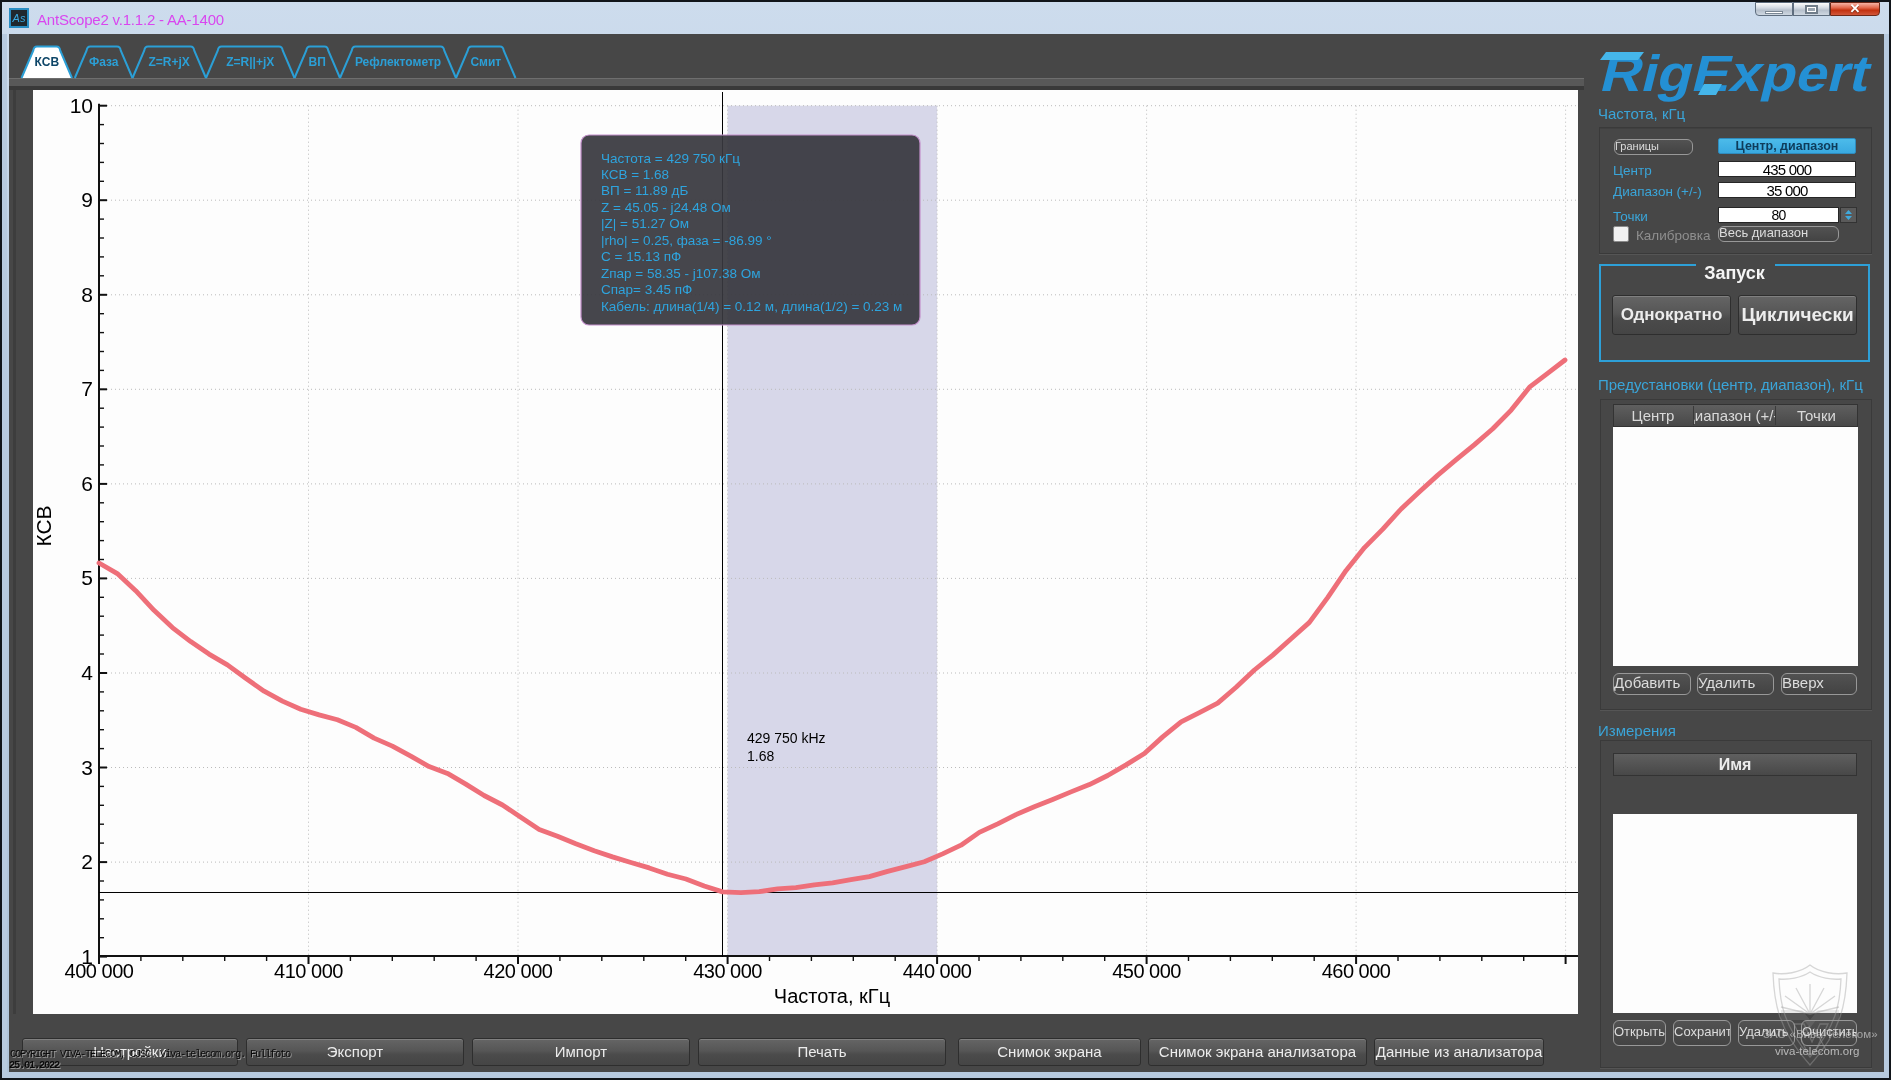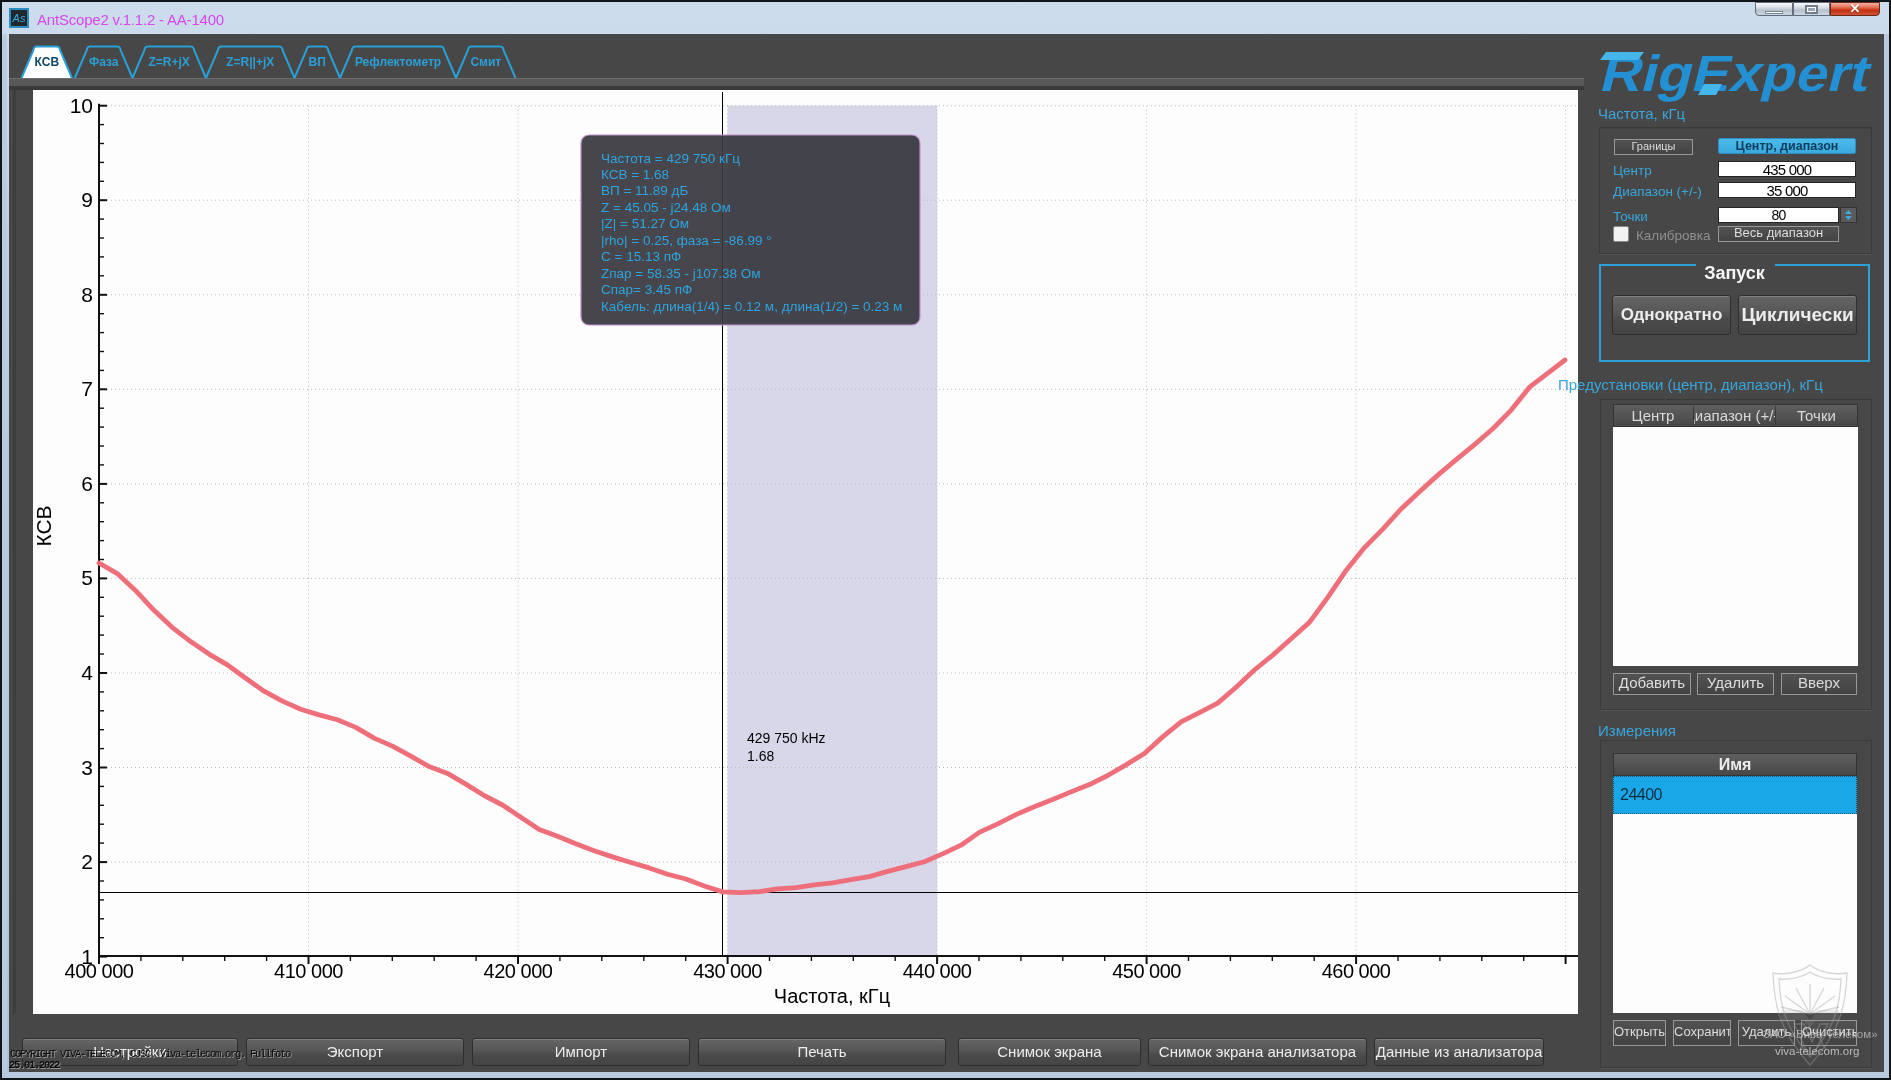--- a/index.html
+++ b/index.html
@@ -1,20 +1,20 @@
 <!DOCTYPE html>
 <html><head><meta charset="utf-8"><style>
 * {margin:0;padding:0;box-sizing:border-box}
 html,body {width:1891px;height:1080px;overflow:hidden;background:#20262e;font-family:"Liberation Sans",sans-serif}
 #win {position:absolute;left:0;top:0;width:1891px;height:1080px}
 .abs {position:absolute}
 .gbtn {position:absolute;border-radius:3px;color:#ececec;text-align:center;
  background:linear-gradient(#656565,#565656 45%,#4b4b4b 60%,#454545);border:1px solid #2e2e2e;
  box-shadow:inset 0 1px 0 #808080;font-weight:normal}
-.obtn {position:absolute;border-radius:0;color:#dcdcdc;text-align:center;
+.obtn {position:absolute;border-radius:6px;color:#dcdcdc;
  background:linear-gradient(#525252,#434343);border:1.5px solid #989898;white-space:nowrap;overflow:hidden}
 .blab {position:absolute;color:#3aa5d9;font-size:15px}
 .inp {position:absolute;background:#fff;border:1px solid #262626;color:#000;text-align:center;font-size:15px;letter-spacing:-0.8px}
 </style></head>
 <body>
 <div id="win">
 
  <div class="abs" style="left:0;top:0;width:1891px;height:1080px;background:#11151a"></div>
  <div class="abs" style="left:2px;top:2px;width:1887px;height:1076px;background:linear-gradient(#cddced,#b9cce1 35%,#aec3d9)"></div>
 
@@ -235,21 +235,21 @@
  <div class="abs" style="left:1613px;top:226px;width:16px;height:16px;background:#f2f2f2;border:1px solid #8a8a8a;border-radius:2px"></div>
  <div class="abs" style="left:1636px;top:228px;color:#8f8f8f;font-size:13.5px">Калибровка</div>
  <div class="obtn" style="left:1718px;top:226px;width:121px;height:16px;font-size:13px;line-height:12px">Весь диапазон</div>
 
  <div class="abs" style="left:1599px;top:264px;width:271px;height:98px;border:2px solid #2da0d8"></div>
  <div class="abs" style="left:1700px;top:264px;width:75px;height:4px;background:#474747"></div>
  <div class="abs" style="left:1599px;top:263px;width:271px;text-align:center;color:#f5f5f5;font-size:18px;font-weight:bold"><span style="background:#474747;padding:0 8px">Запуск</span></div>
  <div class="gbtn" style="left:1612px;top:295px;width:119px;height:40px;font-size:17px;font-weight:bold;line-height:38px">Однократно</div>
  <div class="gbtn" style="left:1738px;top:295px;width:119px;height:40px;font-size:19px;font-weight:bold;line-height:38px">Циклически</div>
 
- <div class="blab" style="left:1558px;top:376px">Предустановки (центр, диапазон), кГц</div>
+ <div class="blab" style="left:1598px;top:376px">Предустановки (центр, диапазон), кГц</div>
 
  <div class="abs" style="left:1600px;top:399px;width:272px;height:311px;border:1px solid #3a3a3a;box-shadow:0 1px 0 #555"></div>
  <div class="abs" style="left:1613px;top:404px;width:245px;height:23px;background:linear-gradient(#5f5f5f,#484848);border:1px solid #333"></div>
  <div class="abs" style="left:1613px;top:404px;width:245px;height:23px;color:#d9d9d9;font-size:15px">
    <div class="abs" style="left:0;top:0;width:80px;text-align:center;line-height:23px">Центр</div>
    <div class="abs" style="left:80px;top:0;width:82px;line-height:23px;overflow:hidden">
         <div style="width:120px;margin-left:-19px;text-align:center">Диапазон (+/-)</div>
       </div>
    <div class="abs" style="left:162px;top:0;width:83px;text-align:center;line-height:23px">Точки</div>
    <div class="abs" style="left:80px;top:2px;width:1px;height:19px;background:#3a3a3a"></div>
@@ -257,21 +257,20 @@
  </div>
  <div class="abs" style="left:1613px;top:427px;width:245px;height:239px;background:#fdfdfd"></div>
  <div class="obtn" style="left:1613px;top:673px;width:78px;height:22px;font-size:15px;line-height:18px">Добавить</div>
  <div class="obtn" style="left:1697px;top:673px;width:77px;height:22px;font-size:15px;line-height:18px">Удалить</div>
  <div class="obtn" style="left:1781px;top:673px;width:76px;height:22px;font-size:15px;line-height:18px">Вверх</div>
 
  <div class="blab" style="left:1598px;top:722px">Измерения</div>
 
  <div class="abs" style="left:1600px;top:740px;width:272px;height:328px;border:1px solid #3a3a3a;box-shadow:0 1px 0 #555"></div>
  <div class="abs" style="left:1613px;top:753px;width:244px;height:23px;background:linear-gradient(#5f5f5f,#484848);border:1px solid #333;color:#ececec;font-size:16px;font-weight:bold;text-align:center;line-height:22px">Имя</div>
- <div class="abs" style="left:1613px;top:776px;width:244px;height:38px;background:#19a7e8;outline:1px dotted #10576e;outline-offset:-1px;color:#0d2d3d;font-size:16px;letter-spacing:-0.5px;line-height:38px;padding-left:7px">24400</div>
  <div class="abs" style="left:1613px;top:814px;width:244px;height:199px;background:#fdfdfd"></div>
  <div class="obtn" style="left:1613px;top:1020px;width:53px;height:26px;font-size:13px;line-height:22px">Открыть</div>
  <div class="obtn" style="left:1673px;top:1020px;width:58px;height:26px;font-size:13px;line-height:22px">Сохранить</div>
  <div class="obtn" style="left:1738px;top:1020px;width:57px;height:26px;font-size:13px;line-height:22px">Удалить</div>
  <div class="obtn" style="left:1801px;top:1020px;width:56px;height:26px;font-size:13px;line-height:22px">Очистить</div>
 
  <svg class="abs" style="left:1768px;top:962px" width="84" height="106" xmlns="http://www.w3.org/2000/svg">
    <g fill="none" stroke="rgba(160,160,160,0.42)" stroke-width="1.3">
      <path d="M42 3 C32 11,16 13,5 11 C6 40,10 68,42 103 C74 68,78 40,79 11 C68 13,52 11,42 3 Z"></path>
      <path d="M42 10 C33 16,20 18,11 17 C12 42,16 64,42 95 C68 64,72 42,73 17 C64 18,51 16,42 10 Z"></path>

